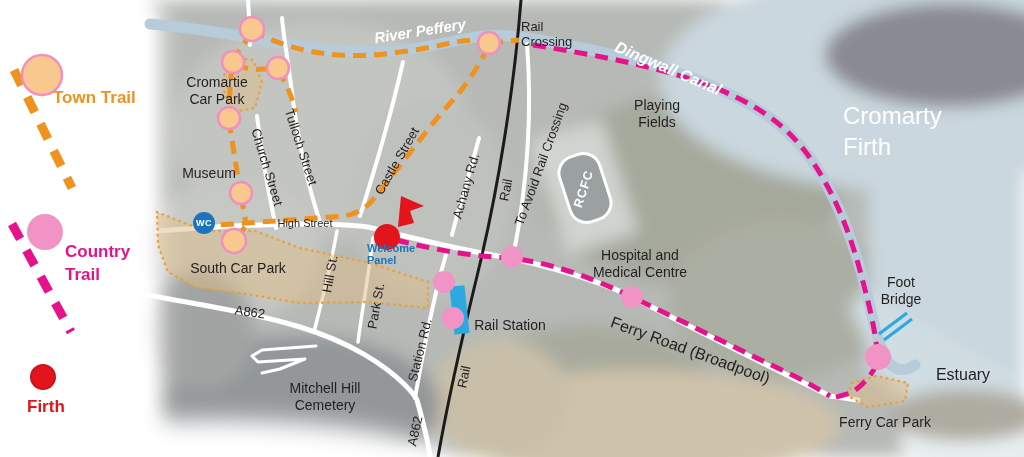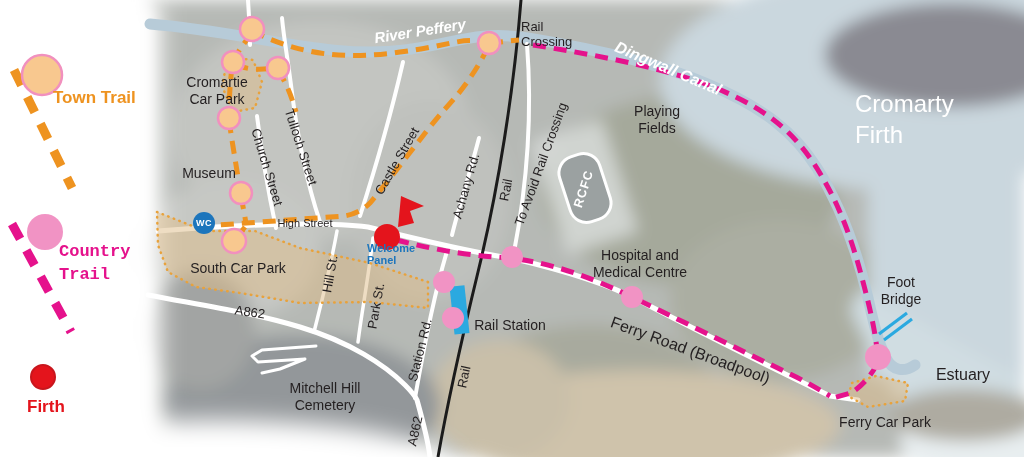--- a/index.html
+++ b/index.html
@@ -30,22 +30,22 @@
   .f24{font-size:24px;line-height:1.3;}
   .white{color:#ffffff;}
   .witalic{color:#fff;font-style:italic;font-weight:bold;}
   .blue{color:var(--panel-blue);font-weight:bold;line-height:1.05;}
   .bold{font-weight:bold;} .sp{letter-spacing:1px;}
   
   .legend-title{position:absolute;left:13px;top:8px;font-size:21px;font-weight:bold;
                 color:#1b1b1b;z-index:6;}
   .legend-town{position:absolute;left:53px;top:88px;font-size:17px;font-weight:bold;
                color:var(--town-orange);z-index:6;}
-  .legend-country{position:absolute;left:59px;top:241px;font-size:17px;font-weight:bold;
-                  color:var(--country-pink);white-space:pre;line-height:1.35;z-index:6;font-family:Liberation Mono, monospace;}
+  .legend-country{position:absolute;left:65px;top:241px;font-size:17px;font-weight:bold;
+                  color:var(--country-pink);white-space:pre;line-height:1.35;z-index:6;}
   .legend-start{position:absolute;left:27px;top:397px;font-size:17px;font-weight:bold;
                 color:var(--start-red);z-index:6;}
 </style>
 </head>
 <body>
 
 <div id="stage">
 
   <svg id="terrain-svg" width="1024" height="457" viewBox="0 0 1024 457">
     <defs>
@@ -176,35 +176,35 @@
   </svg>
 
   <div class="legend-town">Town Trail</div>
   <div class="legend-country">Country
 Trail</div>
   <div class="legend-start">Firth</div>
 
   <div id="labels">
       <div class="mlabel witalic f15" style="left: 420px; top: 31px; --r: -9deg;">River Peffery</div>
       <div class="mlabel witalic f16" style="left: 668px; top: 69px; --r: 23deg;">Dingwall Canal</div>
-      <div class="mlabel white f24 leftal" style="left: 843px; top: 88px; margin-left: 12px;">Cromarty
+      <div class="mlabel white f24 leftal" style="left: 843px; top: 100px;">Cromarty
 Firth</div>
       <div class="mlabel leftal" style="left: 521px; top: 19px;">Rail
 Crossing</div>
       <div class="mlabel f14" style="left: 217px; top: 91px;">Cromartie
 Car Park</div>
       <div class="mlabel f14" style="left: 209px; top: 173px;">Museum</div>
       <div class="mlabel " style="left: 301px; top: 147px; --r: 72deg;">Tulloch Street</div>
       <div class="mlabel " style="left: 267px; top: 167px; --r: 73deg;">Church Street</div>
       <div class="mlabel " style="left: 397px; top: 161px; --r: -60deg;">Castle Street</div>
       <div class="mlabel f17" style="left: 305px; top: 223px;">High Street</div>
       <div class="mlabel " style="left: 466px; top: 186px; --r: -74deg;">Achany Rd.</div>
       <div class="mlabel " style="left: 506px; top: 190px; --r: -79deg;">Rail</div>
       <div class="mlabel " style="left: 541px; top: 164px; --r: -70deg;">To Avoid Rail Crossing</div>
-      <div class="mlabel f14" style="left: 657px; top: 120px; text-align: center;">Playing
+      <div class="mlabel f14" style="left: 657px; top: 114px; text-align: center;">Playing
 Fields</div>
       <div class="mlabel white f12 bold sp" style="left: 584px; top: 189px; --r: -72deg;">RCFC</div>
       <div class="mlabel f14" style="left: 640px; top: 264px;">Hospital and
 Medical Centre</div>
       <div class="mlabel blue f17 leftal" style="left: 367px; top: 243px;">Welcome
 Panel</div>
       <div class="mlabel f14" style="left: 238px; top: 268px;">South Car Park</div>
       <div class="mlabel white f8" style="left: 204px; top: 223px;">WC</div>
       <div class="mlabel " style="left: 330px; top: 274px; --r: -80deg;">Hill St.</div>
       <div class="mlabel " style="left: 376px; top: 306px; --r: -80deg;">Park St.</div>

